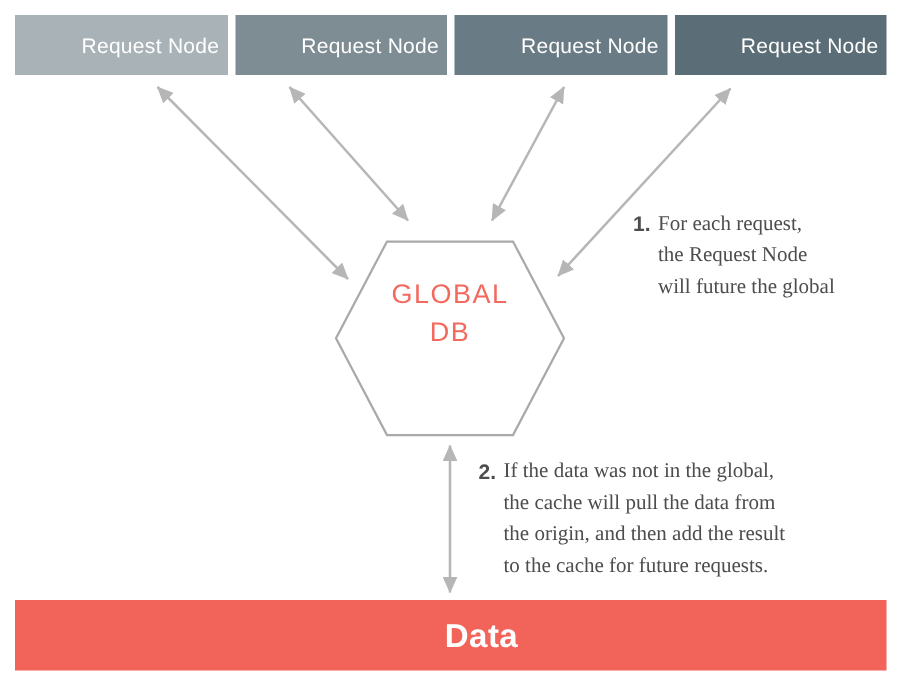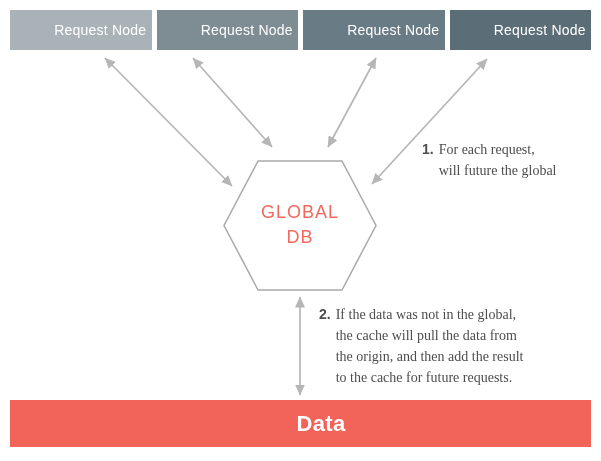--- a/index.html
+++ b/index.html
@@ -14,21 +14,21 @@
   }
   .node-box{
     flex:1;display:flex;align-items:center;justify-content:center;
     color:#ffffff;font-size:14px;font-weight:400;letter-spacing:0.2px;padding-left:39px;
   }
   
   #diagram-svg{position:absolute;left:0;top:0;width:601px;height:461px;}
   .arrow{stroke-width:1.7;fill:none;}
   
   .hex-label{
-    position:absolute;left:224px;top:160px;width:152px;height:130px;
+    position:absolute;left:224px;top:144px;width:152px;height:130px;
     display:flex;flex-direction:column;align-items:center;justify-content:center;
     font-size:18px;line-height:25px;letter-spacing:1px;text-align:center;
   }
   .hex-label span{display:block;}
   
   .annotation{
     position:absolute;display:flex;color:#4d4d4d;
     font-size:14px;line-height:21px;
   }
   .annotation .num{font-weight:bold;margin-right:5px;white-space:nowrap;}
@@ -78,20 +78,21 @@
 
   <div class="hex-label" style="color: rgb(244, 105, 94);">
     <span>GLOBAL</span>
     <span>DB</span>
   </div>
 
   <div class="annotation" id="annotation-1">
     <span class="num">1.</span>
     <div class="lines">
       <span>For each request,</span>
+      <span>the Request Node</span>
       <span>will future the global</span>
     </div>
   </div>
 
   <div class="annotation" id="annotation-2">
     <span class="num">2.</span>
     <div class="lines">
       <span>If the data was not in the global,</span>
       <span>the cache will pull the data from</span>
       <span>the origin, and then add the result</span>

